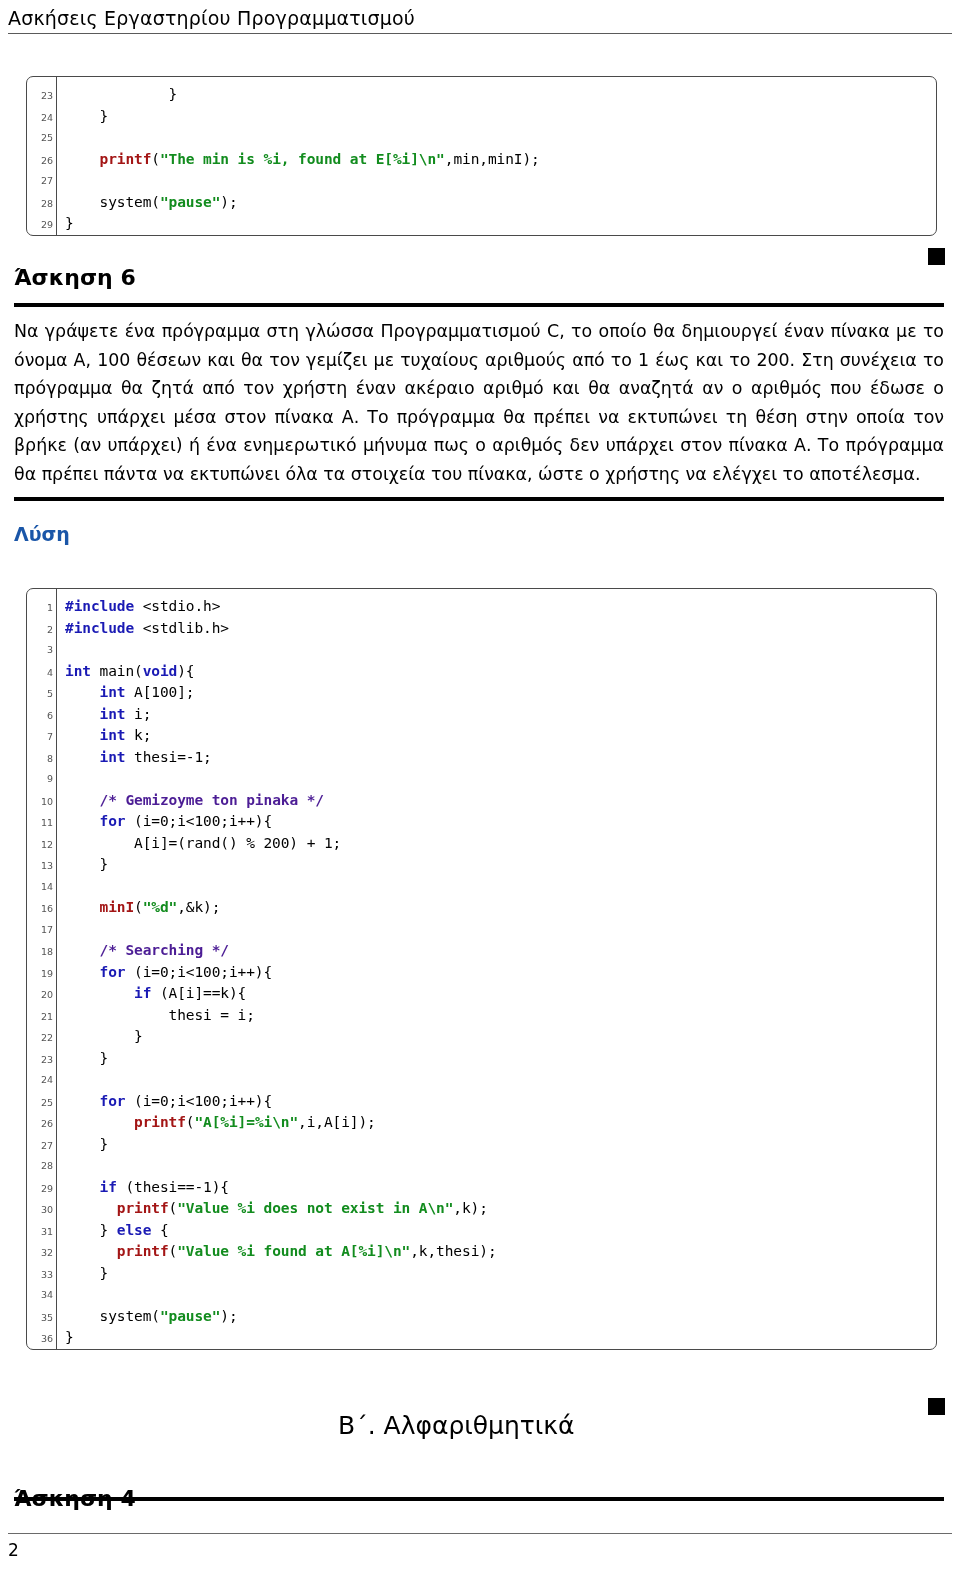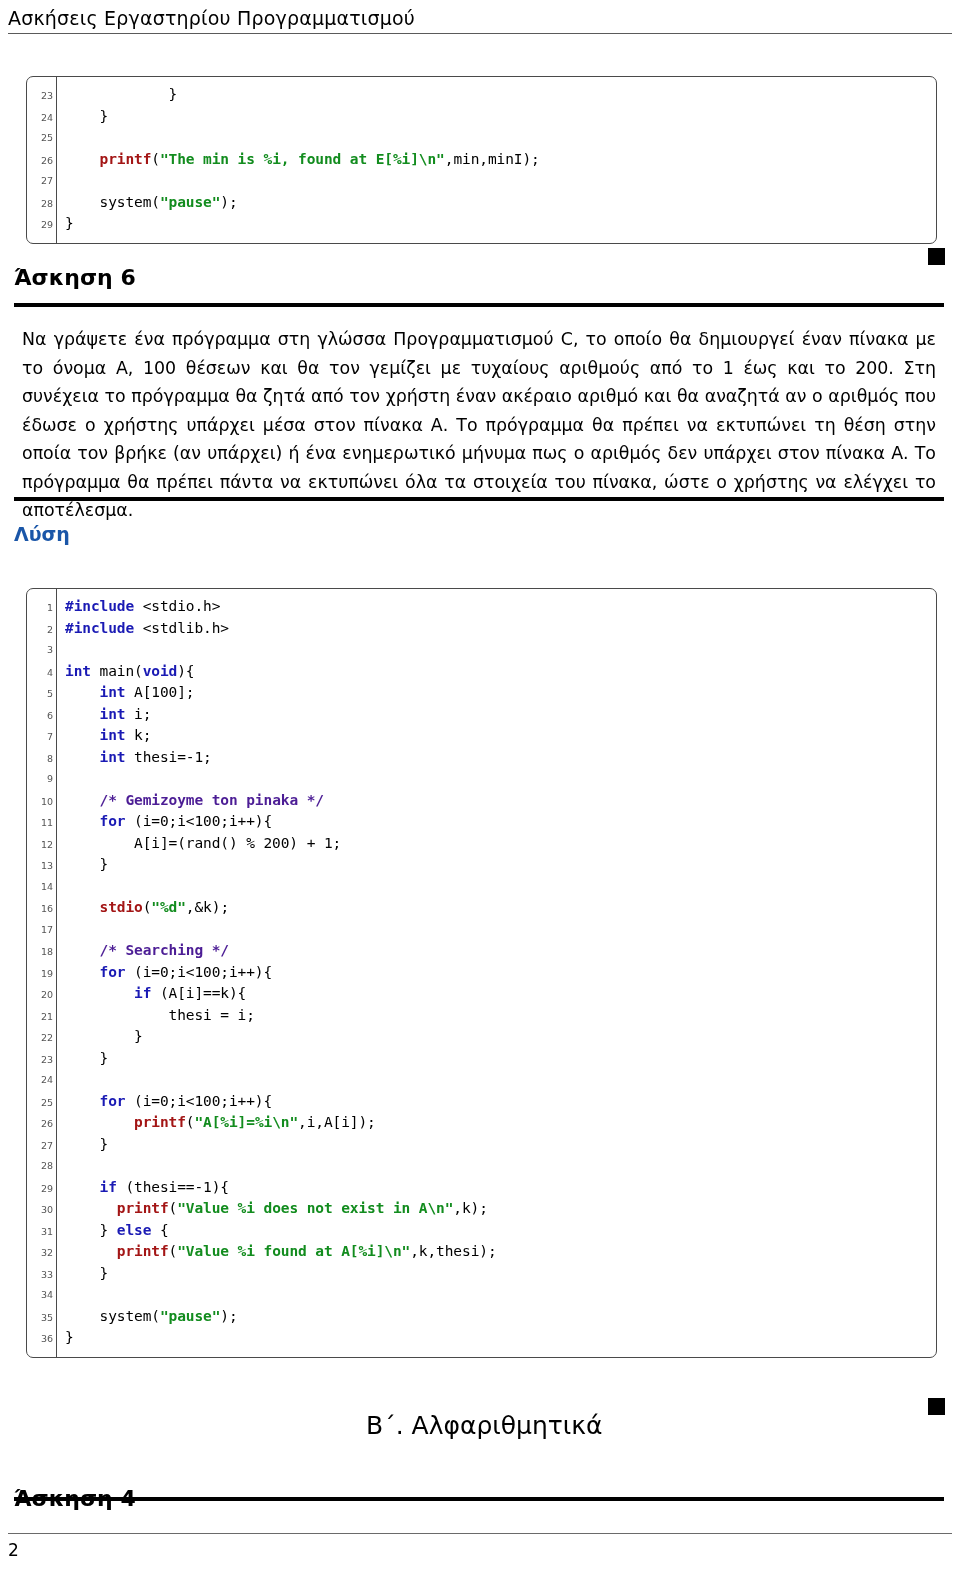--- a/index.html
+++ b/index.html
@@ -44,21 +44,21 @@
   
   .codeblock {
     position: absolute;
     border: 1.1px solid #4a4a4a;
     border-radius: 7px;
     background: #ffffff;
     overflow: hidden;
   }
   .codeblock .code-inner {
     position: relative;
-    padding: 7px 0 8px 0;
+    padding: 7px 0 0 0;
   }
   .gutter-line {
     position: absolute;
     top: 0;
     bottom: 0;
     left: 29px;
     width: 1.1px;
     background: #4a4a4a;
   }
   .code-row {
@@ -132,21 +132,21 @@
 
   
   .body-par {
     position: absolute;
     font-family: "DejaVu Sans", sans-serif;
     font-size: 17.4px;
     line-height: 28.5px;
     color: #000;
     text-align: justify;
   }
-  .body-par p { margin: 8px; }
+  .body-par p { margin: 0; }
 
   
   .footer-rule {
     position: absolute;
     background: #6a6a6a;
     height: 1px;
   }
   .page-number {
     position: absolute;
     font-family: "DejaVu Sans", sans-serif;
@@ -202,21 +202,21 @@
         <div class="code-row"><span class="lineno">5</span><span class="codetext"><span>    </span><span class="kw">int</span><span> A[100];</span></span></div>
         <div class="code-row"><span class="lineno">6</span><span class="codetext"><span>    </span><span class="kw">int</span><span> i;</span></span></div>
         <div class="code-row"><span class="lineno">7</span><span class="codetext"><span>    </span><span class="kw">int</span><span> k;</span></span></div>
         <div class="code-row"><span class="lineno">8</span><span class="codetext"><span>    </span><span class="kw">int</span><span> thesi=-1;</span></span></div>
         <div class="code-row"><span class="lineno">9</span><span class="codetext"><span></span></span></div>
         <div class="code-row"><span class="lineno">10</span><span class="codetext"><span>    </span><span class="cmt">/* Gemizoyme ton pinaka */</span></span></div>
         <div class="code-row"><span class="lineno">11</span><span class="codetext"><span>    </span><span class="kw">for</span><span> (i=0;i&lt;100;i++){</span></span></div>
         <div class="code-row"><span class="lineno">12</span><span class="codetext"><span>        A[i]=(rand() % 200) + 1;</span></span></div>
         <div class="code-row"><span class="lineno">13</span><span class="codetext"><span>    }</span></span></div>
         <div class="code-row"><span class="lineno">14</span><span class="codetext"><span></span></span></div>
-        <div class="code-row"><span class="lineno">16</span><span class="codetext"><span>    </span><span class="fn">stdio</span><span>(</span><span class="str">"%d"</span><span>,&amp;k);</span></span></div>
+        <div class="code-row"><span class="lineno">16</span><span class="codetext"><span>    </span><span class="fn">minI</span><span>(</span><span class="str">"%d"</span><span>,&amp;k);</span></span></div>
         <div class="code-row"><span class="lineno">17</span><span class="codetext"><span></span></span></div>
         <div class="code-row"><span class="lineno">18</span><span class="codetext"><span>    </span><span class="cmt">/* Searching */</span></span></div>
         <div class="code-row"><span class="lineno">19</span><span class="codetext"><span>    </span><span class="kw">for</span><span> (i=0;i&lt;100;i++){</span></span></div>
         <div class="code-row"><span class="lineno">20</span><span class="codetext"><span>        </span><span class="kw">if</span><span> (A[i]==k){</span></span></div>
         <div class="code-row"><span class="lineno">21</span><span class="codetext"><span>            thesi = i;</span></span></div>
         <div class="code-row"><span class="lineno">22</span><span class="codetext"><span>        }</span></span></div>
         <div class="code-row"><span class="lineno">23</span><span class="codetext"><span>    }</span></span></div>
         <div class="code-row"><span class="lineno">24</span><span class="codetext"><span></span></span></div>
         <div class="code-row"><span class="lineno">25</span><span class="codetext"><span>    </span><span class="kw">for</span><span> (i=0;i&lt;100;i++){</span></span></div>
         <div class="code-row"><span class="lineno">26</span><span class="codetext"><span>        </span><span class="fn">printf</span><span>(</span><span class="str">"A[%i]=%i\n"</span><span>,i,A[i]);</span></span></div>
@@ -229,21 +229,21 @@
         <div class="code-row"><span class="lineno">33</span><span class="codetext"><span>    }</span></span></div>
         <div class="code-row"><span class="lineno">34</span><span class="codetext"><span></span></span></div>
         <div class="code-row"><span class="lineno">35</span><span class="codetext"><span>    system(</span><span class="str">"pause"</span><span>);</span></span></div>
         <div class="code-row"><span class="lineno">36</span><span class="codetext"><span>}</span></span></div>
       </div>
   </div>
 </div>
 
 <div class="marker-square" style="left:928px; top:1398px;"></div>
 
-<div class="chapter-title" style="left:338px; top:1411px;margin-left:28px;">Β΄. Αλφαριθμητικά</div>
+<div class="chapter-title" style="left:338px; top:1411px;">Β΄. Αλφαριθμητικά</div>
 
 <div class="section-head" style="left:14px; top:1486px;">Άσκηση 4</div>
 
 <div class="thick-rule" style="left:14px; top:1497px; width:930px;"></div>
 
 <div class="footer-rule" style="left:8px; top:1533px; width:944px;"></div>
 
 <div class="page-number" style="left:8px; top:1540px;">2</div>
 
 </body></html>

